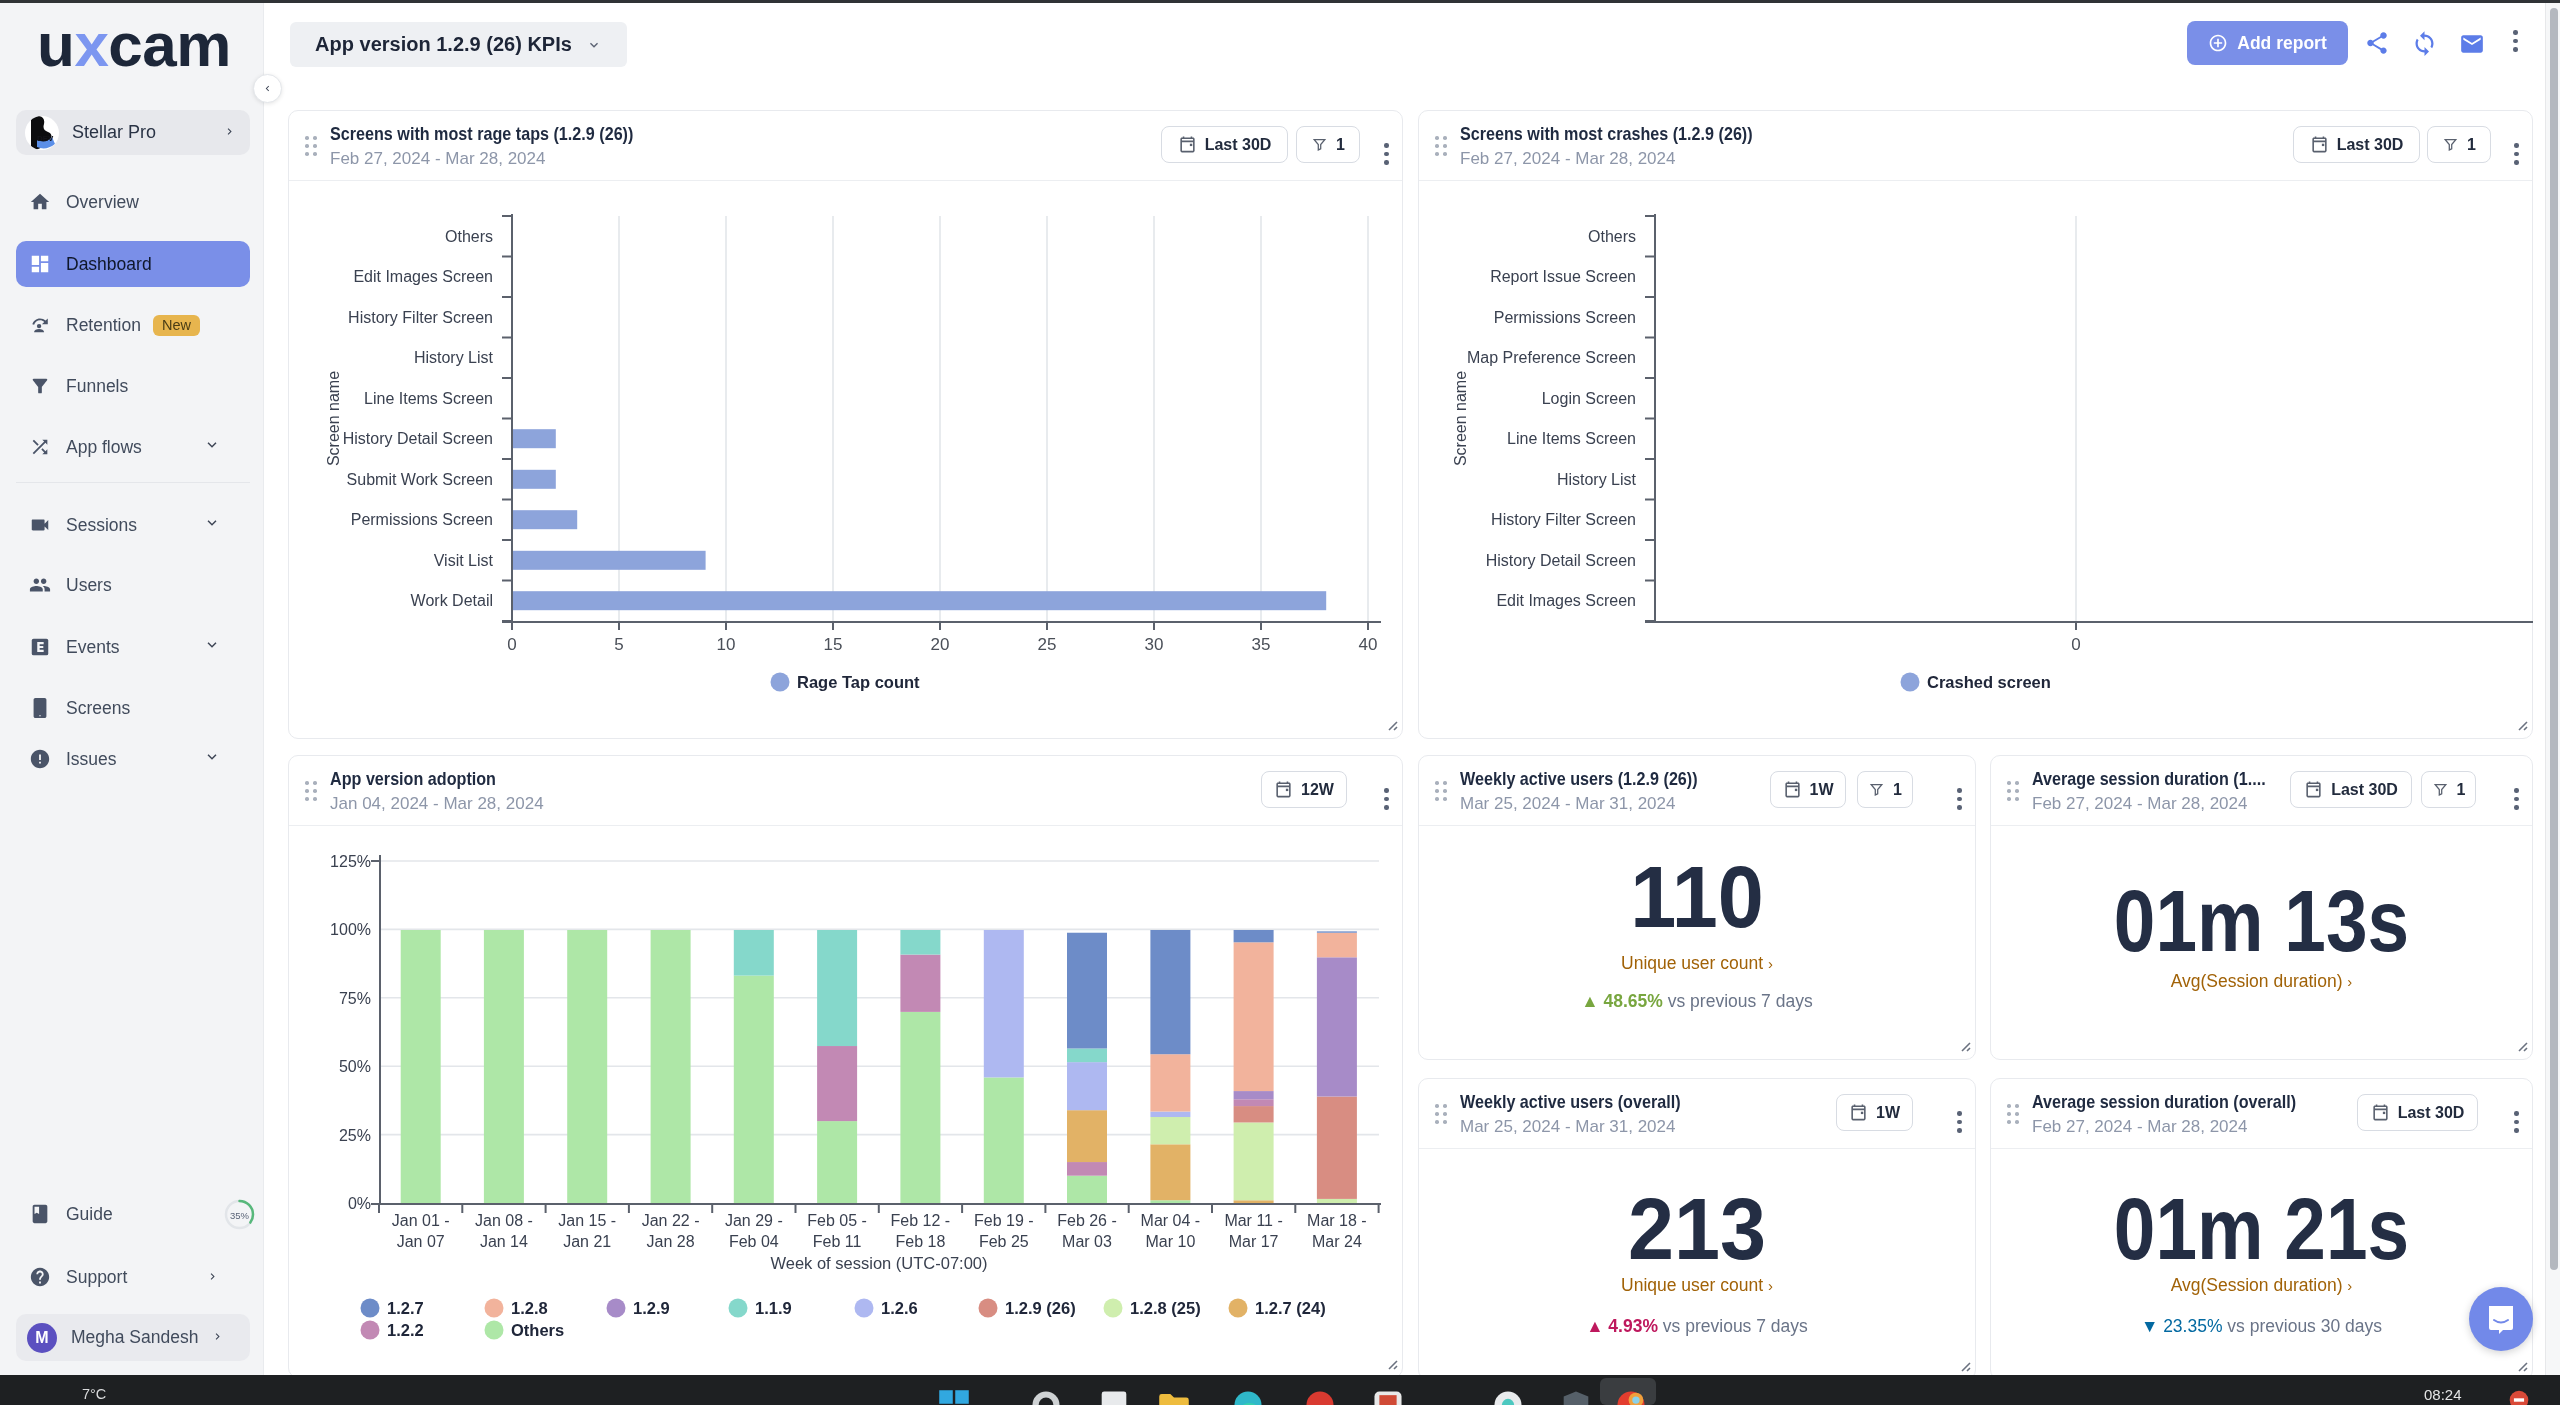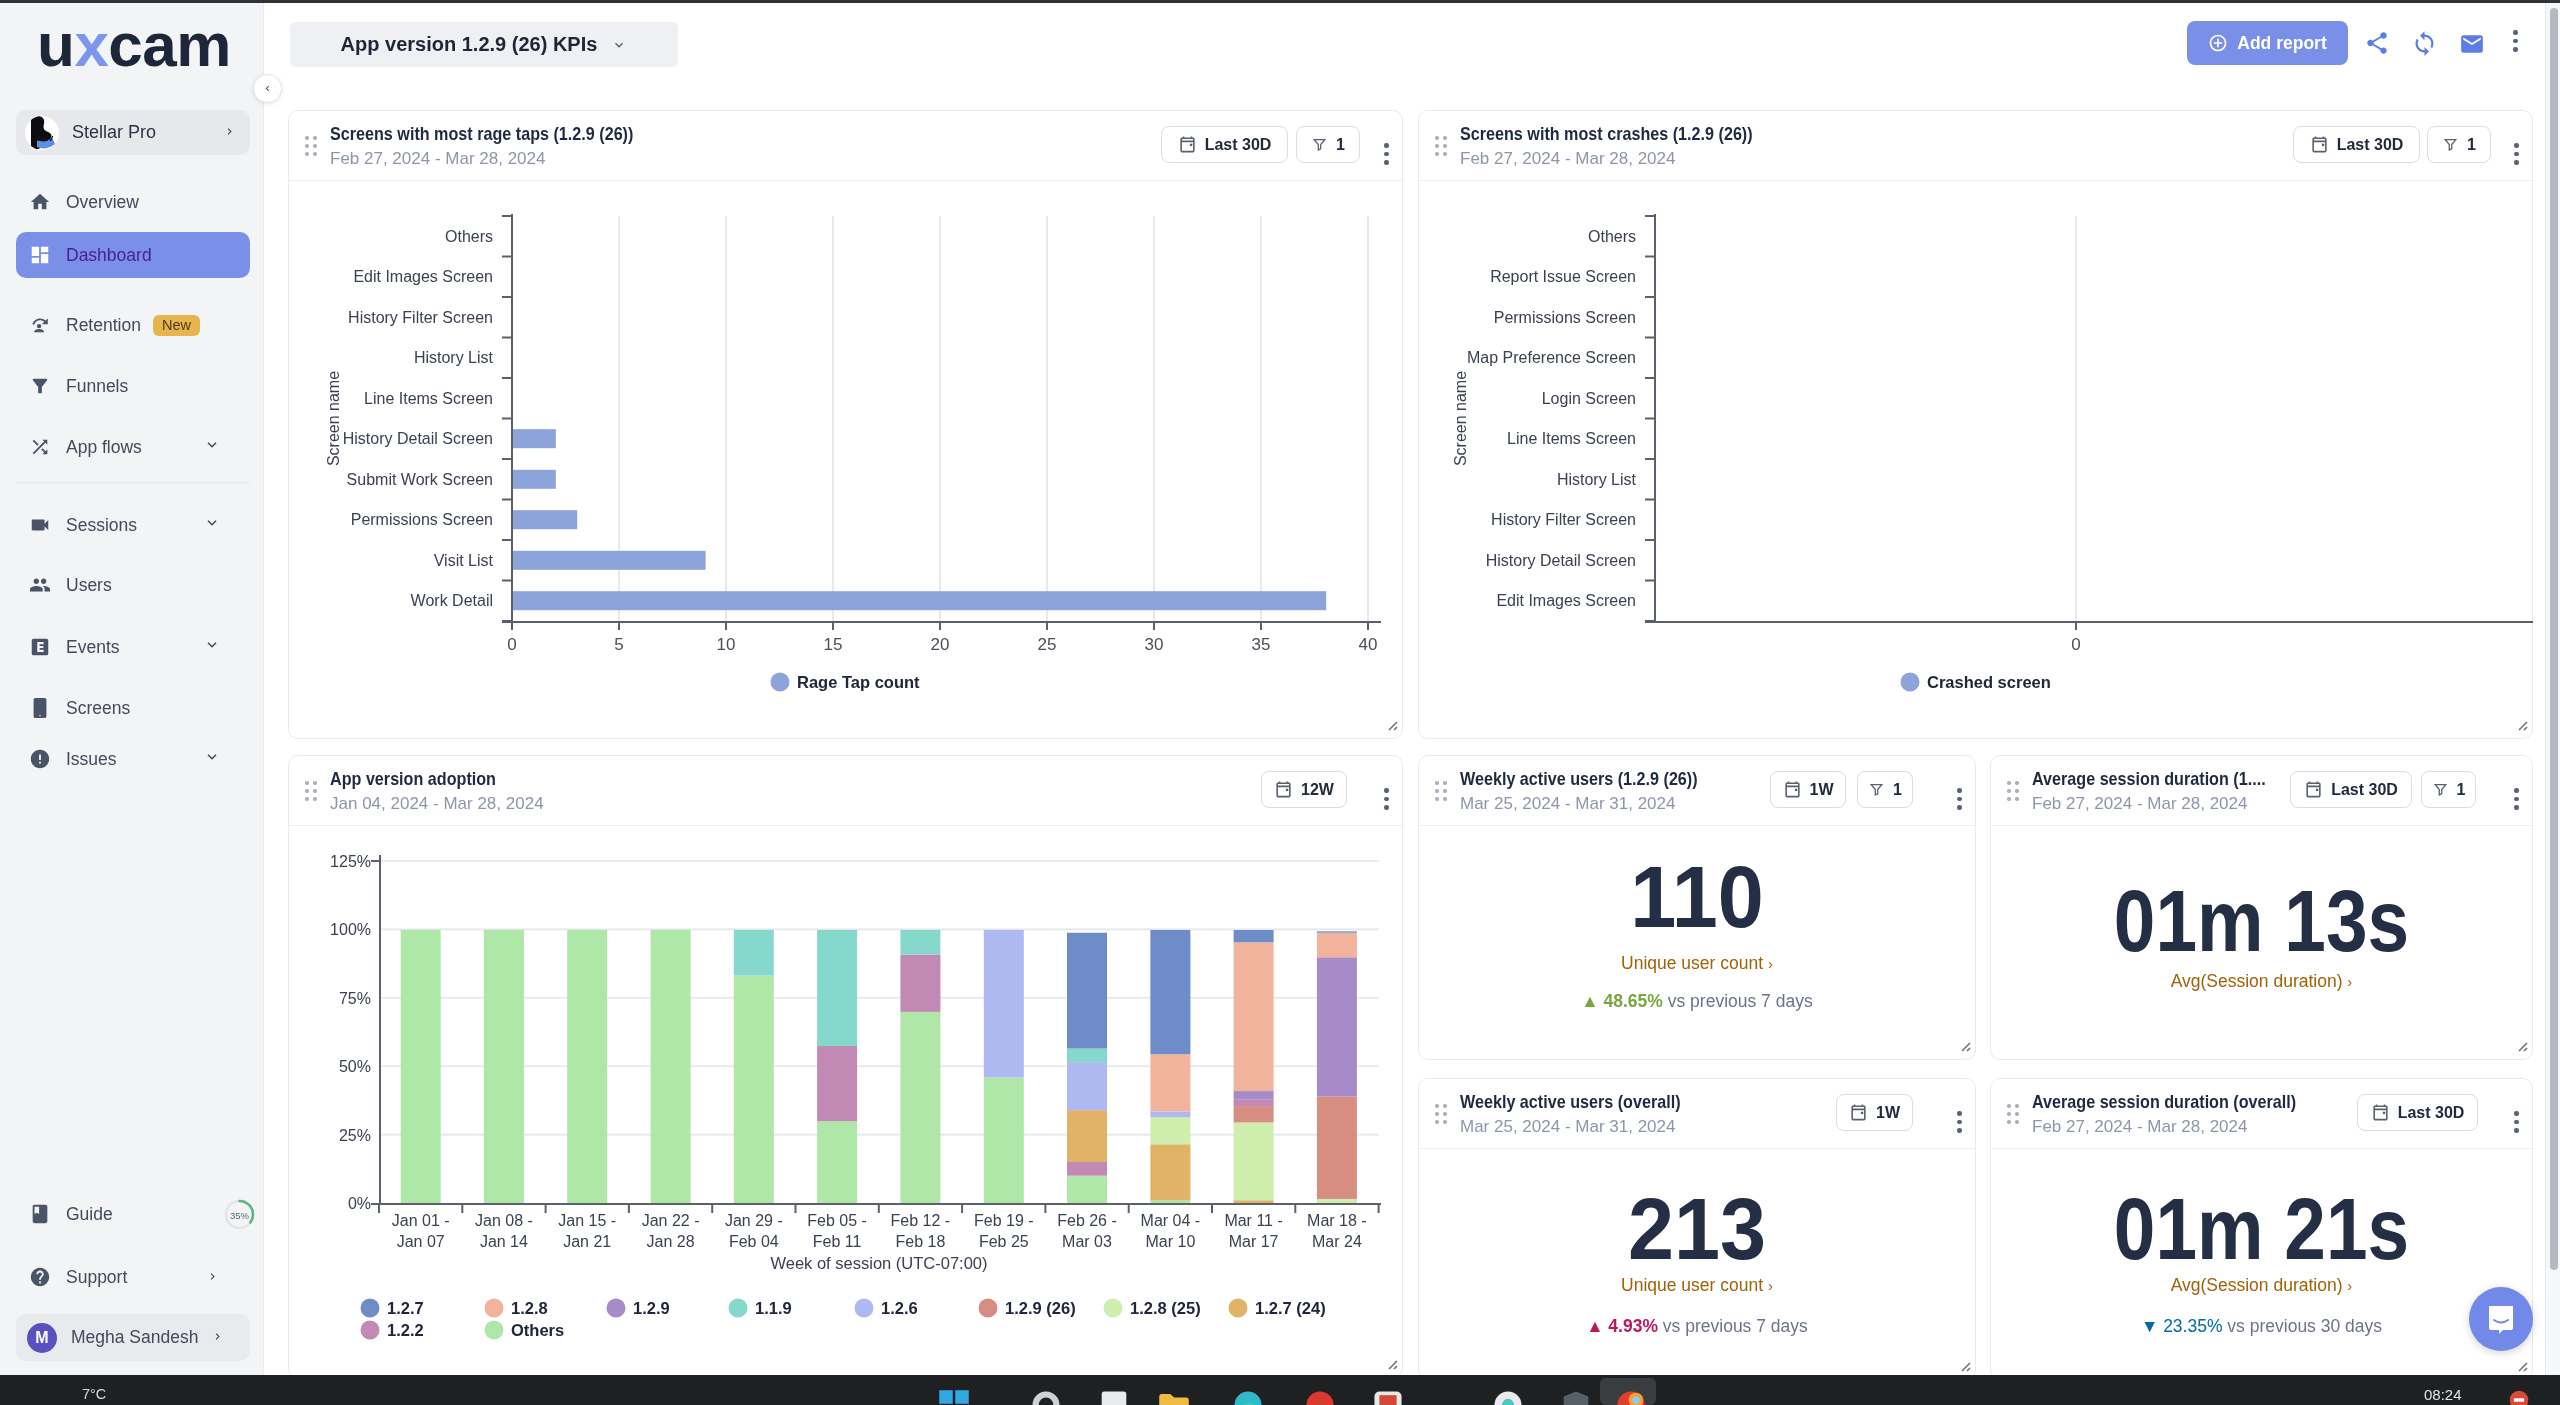--- a/index.html
+++ b/index.html
@@ -42,21 +42,21 @@
 <div style="margin-left:auto;margin-right:14px"><svg width="13" height="13" viewBox="0 0 24 24">
         <path d="M8.6 16.6L10 18l6-6-6-6-1.4 1.4L13.2 12z" fill="#3e4656"></path>
       </svg></div>
 </div>
 <div class="navitem" style="top:179px;">
     <svg width="22" height="22" viewBox="0 0 24 24" fill="#4a5468">
       <path d="M10 20v-6h4v6h5v-8h3L12 3 2 12h3v8z"></path>
     </svg>
     <span>Overview</span>
   </div>
-<div class="navitem" style="top:232px;background:#7a8fe8;border-radius:10px;color:#4c1d95;text-align:right;">
+<div class="navitem" style="top:241px;background:#7a8fe8;border-radius:10px;color:#0f172a;text-align:right;">
     <svg width="22" height="22" viewBox="0 0 24 24" fill="#fff">
       <path d="M3 13h8V3H3v10zm0 8h8v-6H3v6zm10 0h8V11h-8v10zm0-18v6h8V3h-8z"></path>
     </svg>
     <span>Dashboard</span>
   </div>
 <div class="navitem" style="top:302px;">
     <svg width="22" height="22" viewBox="0 0 24 24" fill="#4a5468">
       <path d="M12 4.8C8 4.8 4.6 7.5 3.6 11.2l2 .5C6.4 8.8 9 6.8 12 6.8c1.8 0 3.4.7 4.6 1.9l-2.5 2.5h6.4V4.8l-2.4 2.4C16.5 5.7 14.4 4.8 12 4.8z"></path>
       <circle cx="11" cy="13.2" r="2.4"></circle>
       <path d="M11 16.4c-2.7 0-5.4 1.3-5.4 3V20H16.4v-.6c0-1.7-2.7-3-5.4-3z"></path>
@@ -141,21 +141,21 @@
         <path d="M8.6 16.6L10 18l6-6-6-6-1.4 1.4L13.2 12z" fill="#3e4656"></path>
       </svg></div>
   </div>
 <div class="navitem" style="top:1314px;background:#e9eaee;border-radius:10px;height:47px">
 <div style="width:30px;height:30px;border-radius:50%;background:#5b50c0;color:#fff;display:flex;align-items:center;justify-content:center;font-size:16px;font-weight:bold;margin-left:11px;margin-right:14px;flex:none">M</div>
 <span>Megha Sandesh</span>
 <div style="margin-left:auto;margin-right:16px"><svg width="13" height="13" viewBox="0 0 24 24">
         <path d="M8.6 16.6L10 18l6-6-6-6-1.4 1.4L13.2 12z" fill="#3e4656"></path>
       </svg></div>
 </div>
-<div class="abs" style="left:290px;top:22px;width:388px;height:45px;background:#eef0f3;border-radius:6px;display:flex;align-items:center;justify-content:center;gap:14px">
+<div class="abs" style="left:290px;top:22px;width:337px;height:45px;background:#eef0f3;border-radius:6px;display:flex;align-items:center;justify-content:center;gap:14px">
 <span style="font-size:20px;font-weight:bold;color:#1d2537">App version 1.2.9 (26) KPIs</span>
 <svg width="16" height="16" viewBox="0 0 24 24">
       <path d="M7.4 8.6L6 10l6 6 6-6-1.4-1.4L12 13.2z" fill="#5a6272"></path>
     </svg>
 </div>
 <div class="abs" style="left:2187px;top:21px;width:161px;height:44px;background:#7a8fe8;border-radius:8px;display:flex;align-items:center;justify-content:center;gap:9px">
 <svg width="20" height="20" viewBox="0 0 24 24">
       <path d="M12 2C6.48 2 2 6.48 2 12s4.48 10 10 10 10-4.48 10-10S17.52 2 12 2zm0 18c-4.41 0-8-3.59-8-8s3.59-8 8-8 8 3.59 8 8-3.59 8-8 8zm1-13h-2v4H7v2h4v4h2v-4h4v-2h-4z" fill="#fff"></path>
     </svg>
 <span style="font-size:17.5px;font-weight:bold;color:#fff">Add report</span>

